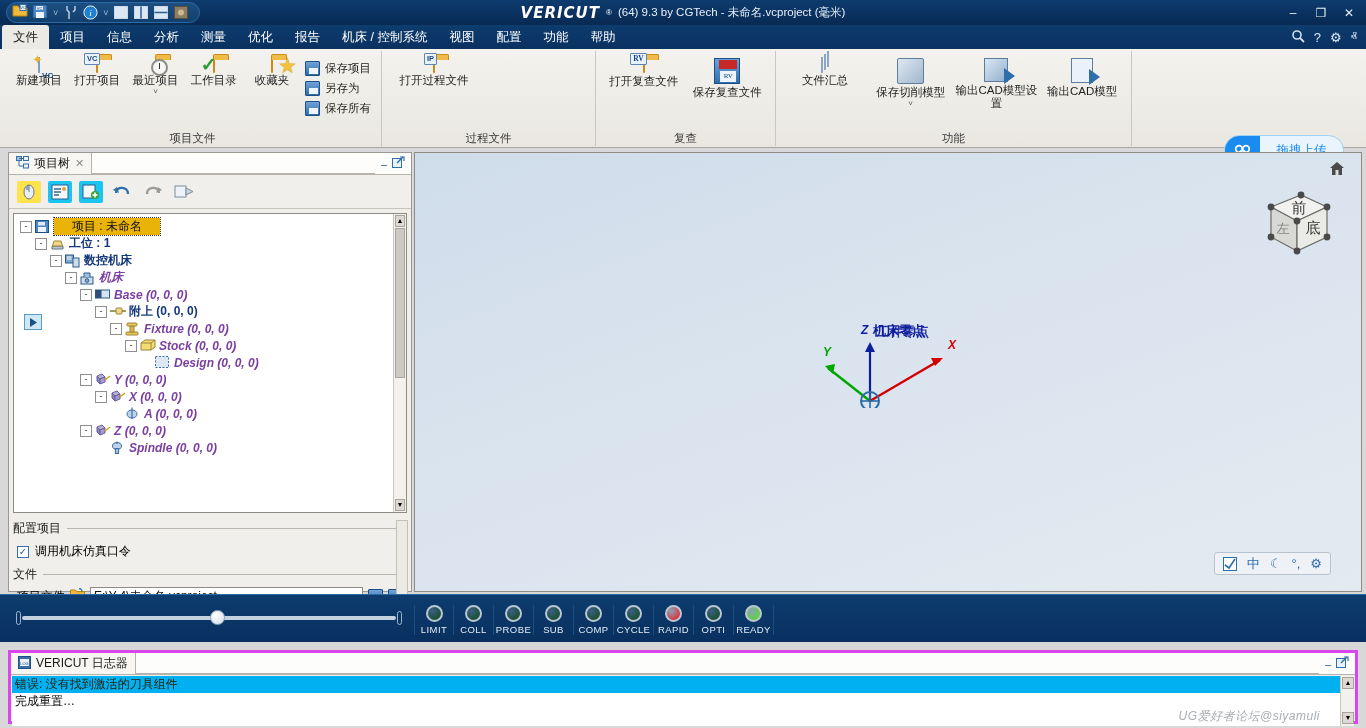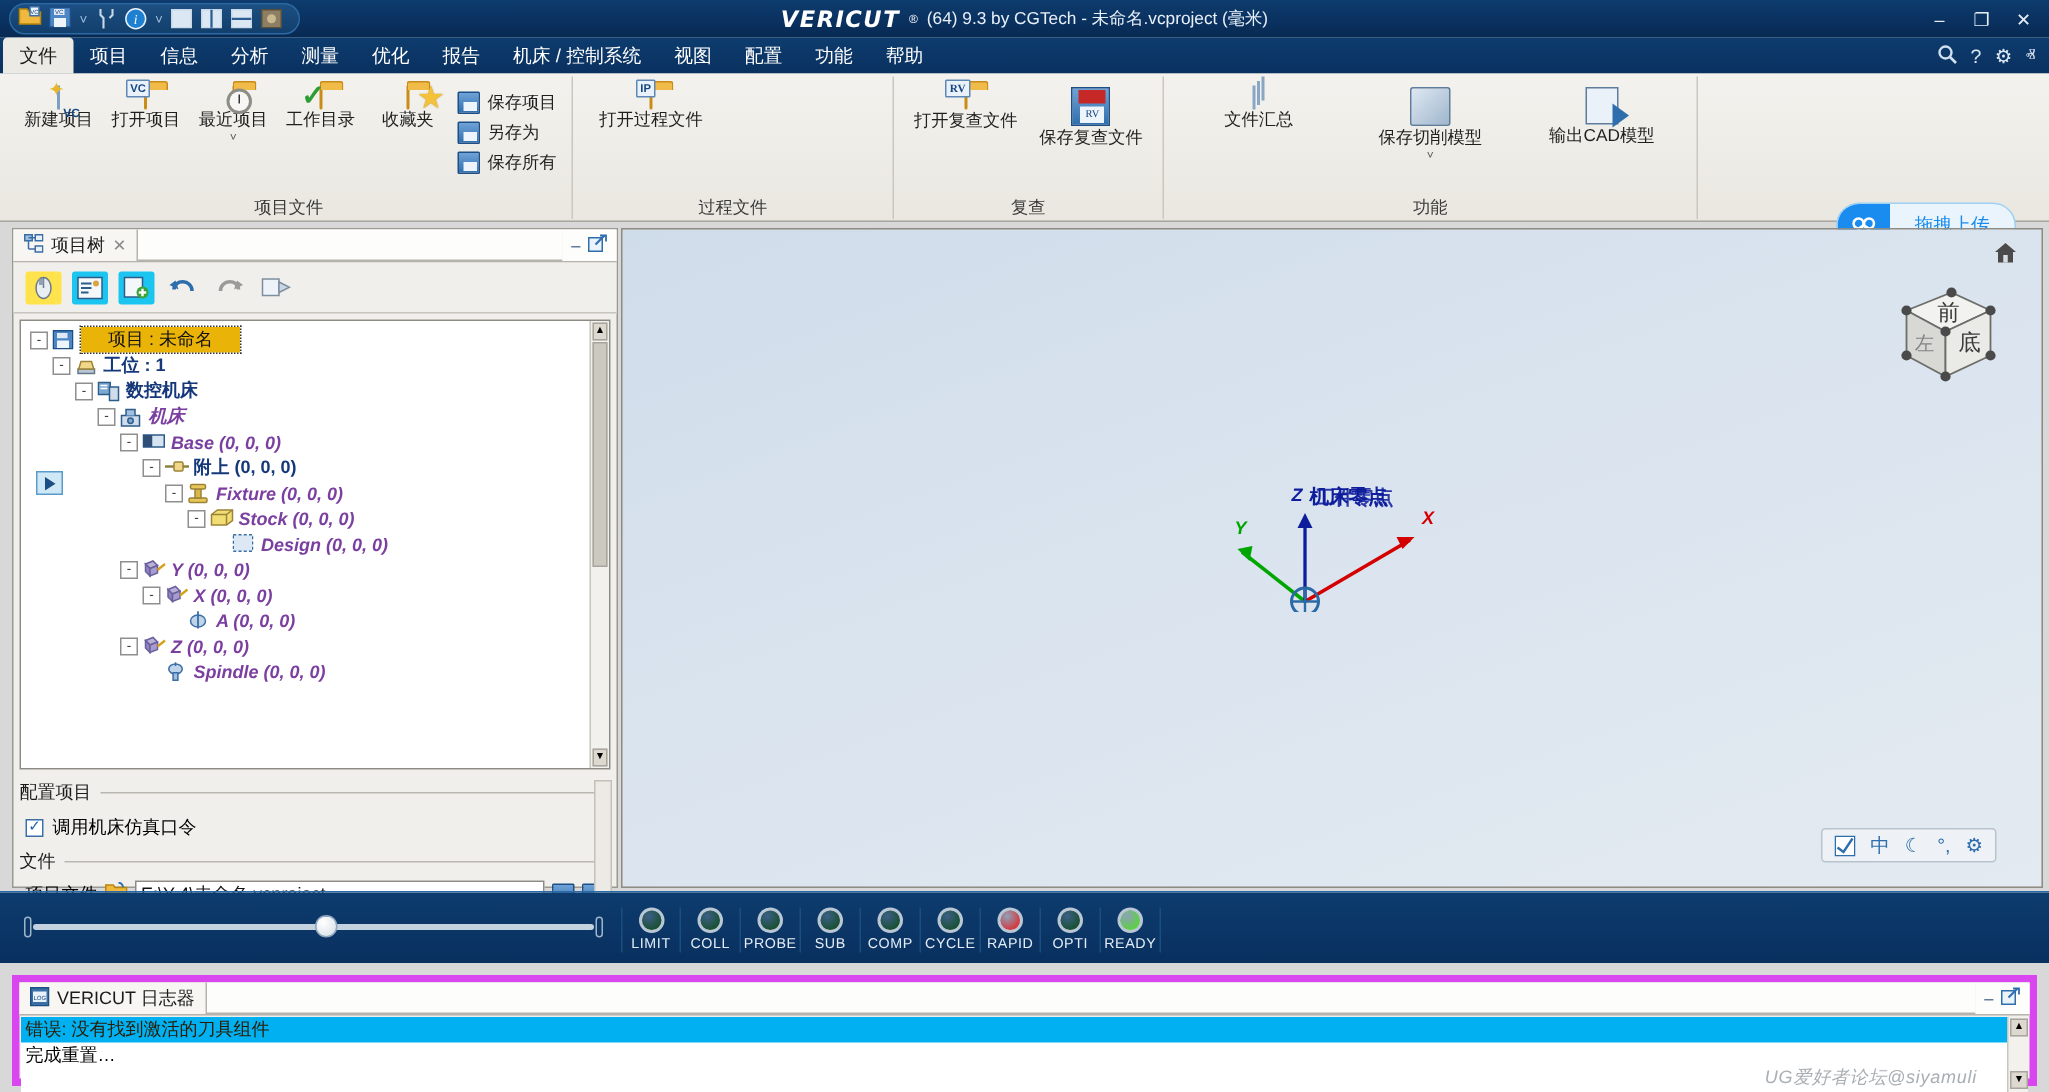--- a/index.html
+++ b/index.html
@@ -242,21 +242,21 @@
   .leds { position: absolute; left: 414px; top: 5px; height: 40px; display: flex; align-items: center; }
   .led-cell { width: 40px; display: flex; flex-direction: column; align-items: center; gap: 2px;
               border-right: 1px solid #1a4e81; }
   .led-cell:first-child { border-left: 1px solid #1a4e81; }
   .led { width: 17px; height: 17px; border-radius: 50%; border: 2px solid #b9c6d4; }
   .led-lbl { color: #e3ecf5; font-size: 9.5px; letter-spacing: 0.4px; }
 
   
   .logpanel {
     position: absolute; left: 8px; top: 650px; width: 1350px; height: 74px;
-    background: #f0efeb; border: 5px solid #d946ef;
+    background: #f0efeb; border: 3px solid #d946ef;
   }
   .log-tabrow { height: 22px; display: flex; align-items: stretch; background: #e6e4de; border-bottom: 1px solid #b5b3ab; }
   .log-rest { flex: 1; background: #fdfdfb; border-bottom: 1px solid #b5b3ab; }
   .log-btns { display: flex; align-items: center; gap: 5px; padding: 0 6px; background: #fdfdfb; }
   .log-body { position: relative; height: 50px; background: #fff; margin: 1px; overflow: hidden; }
   .log-line { height: 17px; font-size: 12px; display: flex; align-items: center; padding: 0 3px; }
   .log-line.err { background: #00b0f0; color: #2a1a00; }
   .log-scroll { position: absolute; right: 0; top: 0; width: 14px; height: 100%; background: #f2f1ed; border-left: 1px solid #c8c6be; }
   .log-sbtn { width: 12px; height: 12px; margin: 1px; background: #ddd9d1; border: 1px solid #a8a59d; font-size: 7px; text-align: center; line-height: 10px; }
   .watermark {
@@ -459,20 +459,27 @@
           </span>
           <span class="rbig-lbl">文件汇总</span>
         </div>
         <div class="rbig wide">
           <span class="ico cube3d"></span>
           <span class="rbig-lbl">保存切削模型</span>
           <span class="rchev">˅</span>
         </div>
         <div class="rbig wide">
           <span class="ico">
+            <span style="display:block;width:24px;height:24px;background:linear-gradient(135deg,#dbe7f3,#8fb0cd);border:1px solid #5e7d9c;"></span>
+            <span class="arrow-blue"></span>
+          </span>
+          <span class="rbig-lbl">输出CAD模型设置</span>
+        </div>
+        <div class="rbig wide">
+          <span class="ico">
             <span style="display:block;width:22px;height:25px;background:#eaf1f8;border:1px solid #5e7d9c;"></span>
             <span class="arrow-blue"></span>
           </span>
           <span class="rbig-lbl">输出CAD模型</span>
         </div>
       </div>
       <div class="rgroup-title">功能</div>
     </div>
 
     <div class="upload-btn">

